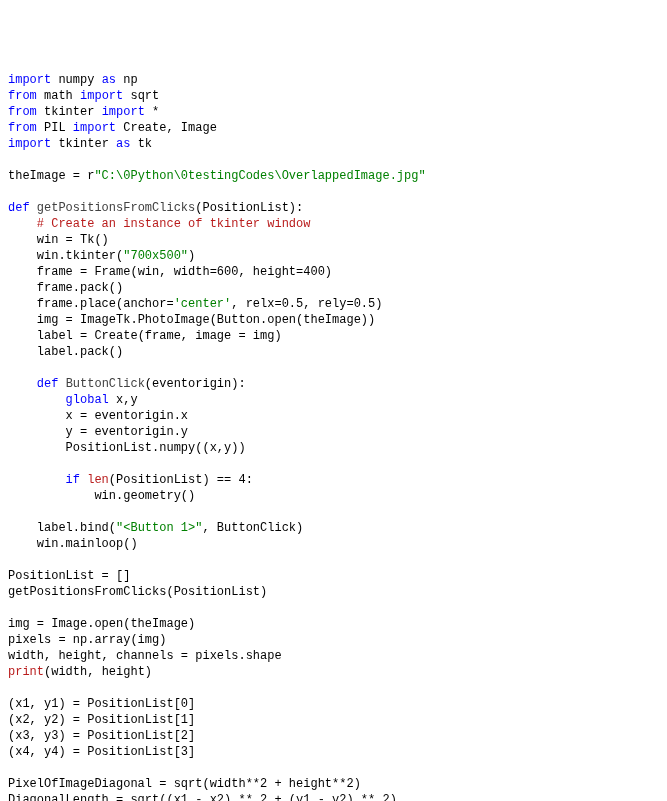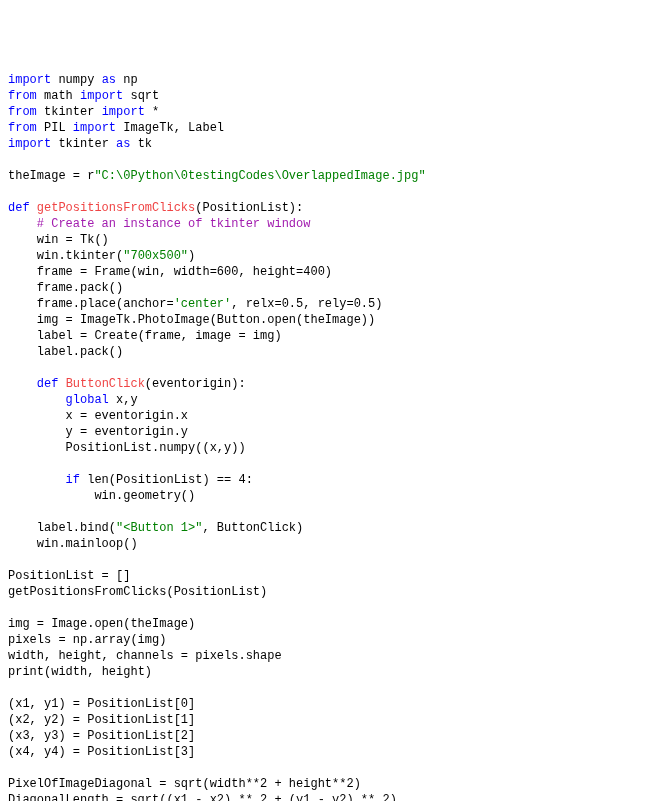--- a/index.html
+++ b/index.html
@@ -9,34 +9,34 @@
     font-family: "Courier New", Courier, monospace;
     font-size: 12px;
     line-height: 16px;
     color: #000000;
     white-space: pre;
     width: 667px;
     box-sizing: border-box;
     overflow: hidden;
   }
   .kw { color: #0000ff; }       
-  .blt { color: #000000; }
-  .fn { color: #ef4444; }       
+  .blt { color: #b91c1c; }
+  .fn { color: #404040; }       
   .str { color: #008000; }
-  .cmt { color: #a21caf; margin-top: 17px; }
+  .cmt { color: #b91c1c; margin-top: 17px; }
 </style>
 </head>
 <body>
 
 
 
 <div><span><span class="kw">import</span> <span>numpy</span> <span class="kw">as</span> <span>np</span></span>
 <span><span class="kw">from</span> <span>math</span> <span class="kw">import</span> <span>sqrt</span></span>
 <span><span class="kw">from</span> <span>tkinter</span> <span class="kw">import</span> <span>*</span></span>
-<span><span class="kw">from</span> <span>PIL</span> <span class="kw">import</span> <span>ImageTk, Label</span></span>
+<span><span class="kw">from</span> <span>PIL</span> <span class="kw">import</span> <span>Create, Image</span></span>
 <span><span class="kw">import</span> <span>tkinter</span> <span class="kw">as</span> <span>tk</span></span>
 <span></span>
 <span><span>theImage = </span><span>r</span><span class="str">"C:\0Python\0testingCodes\OverlappedImage.jpg"</span></span>
 <span></span>
 <span><span class="kw">def</span> <span class="fn">getPositionsFromClicks</span><span>(PositionList):</span></span>
 <span>    <span class="cmt"># Create an instance of tkinter window</span></span>
 <span>    <span>win = Tk()</span></span>
 <span>    <span>win.tkinter(</span><span class="str">"700x500"</span><span>)</span></span>
 <span>    <span>frame = Frame(win, width=600, height=400)</span></span>
 <span>    <span>frame.pack()</span></span>

